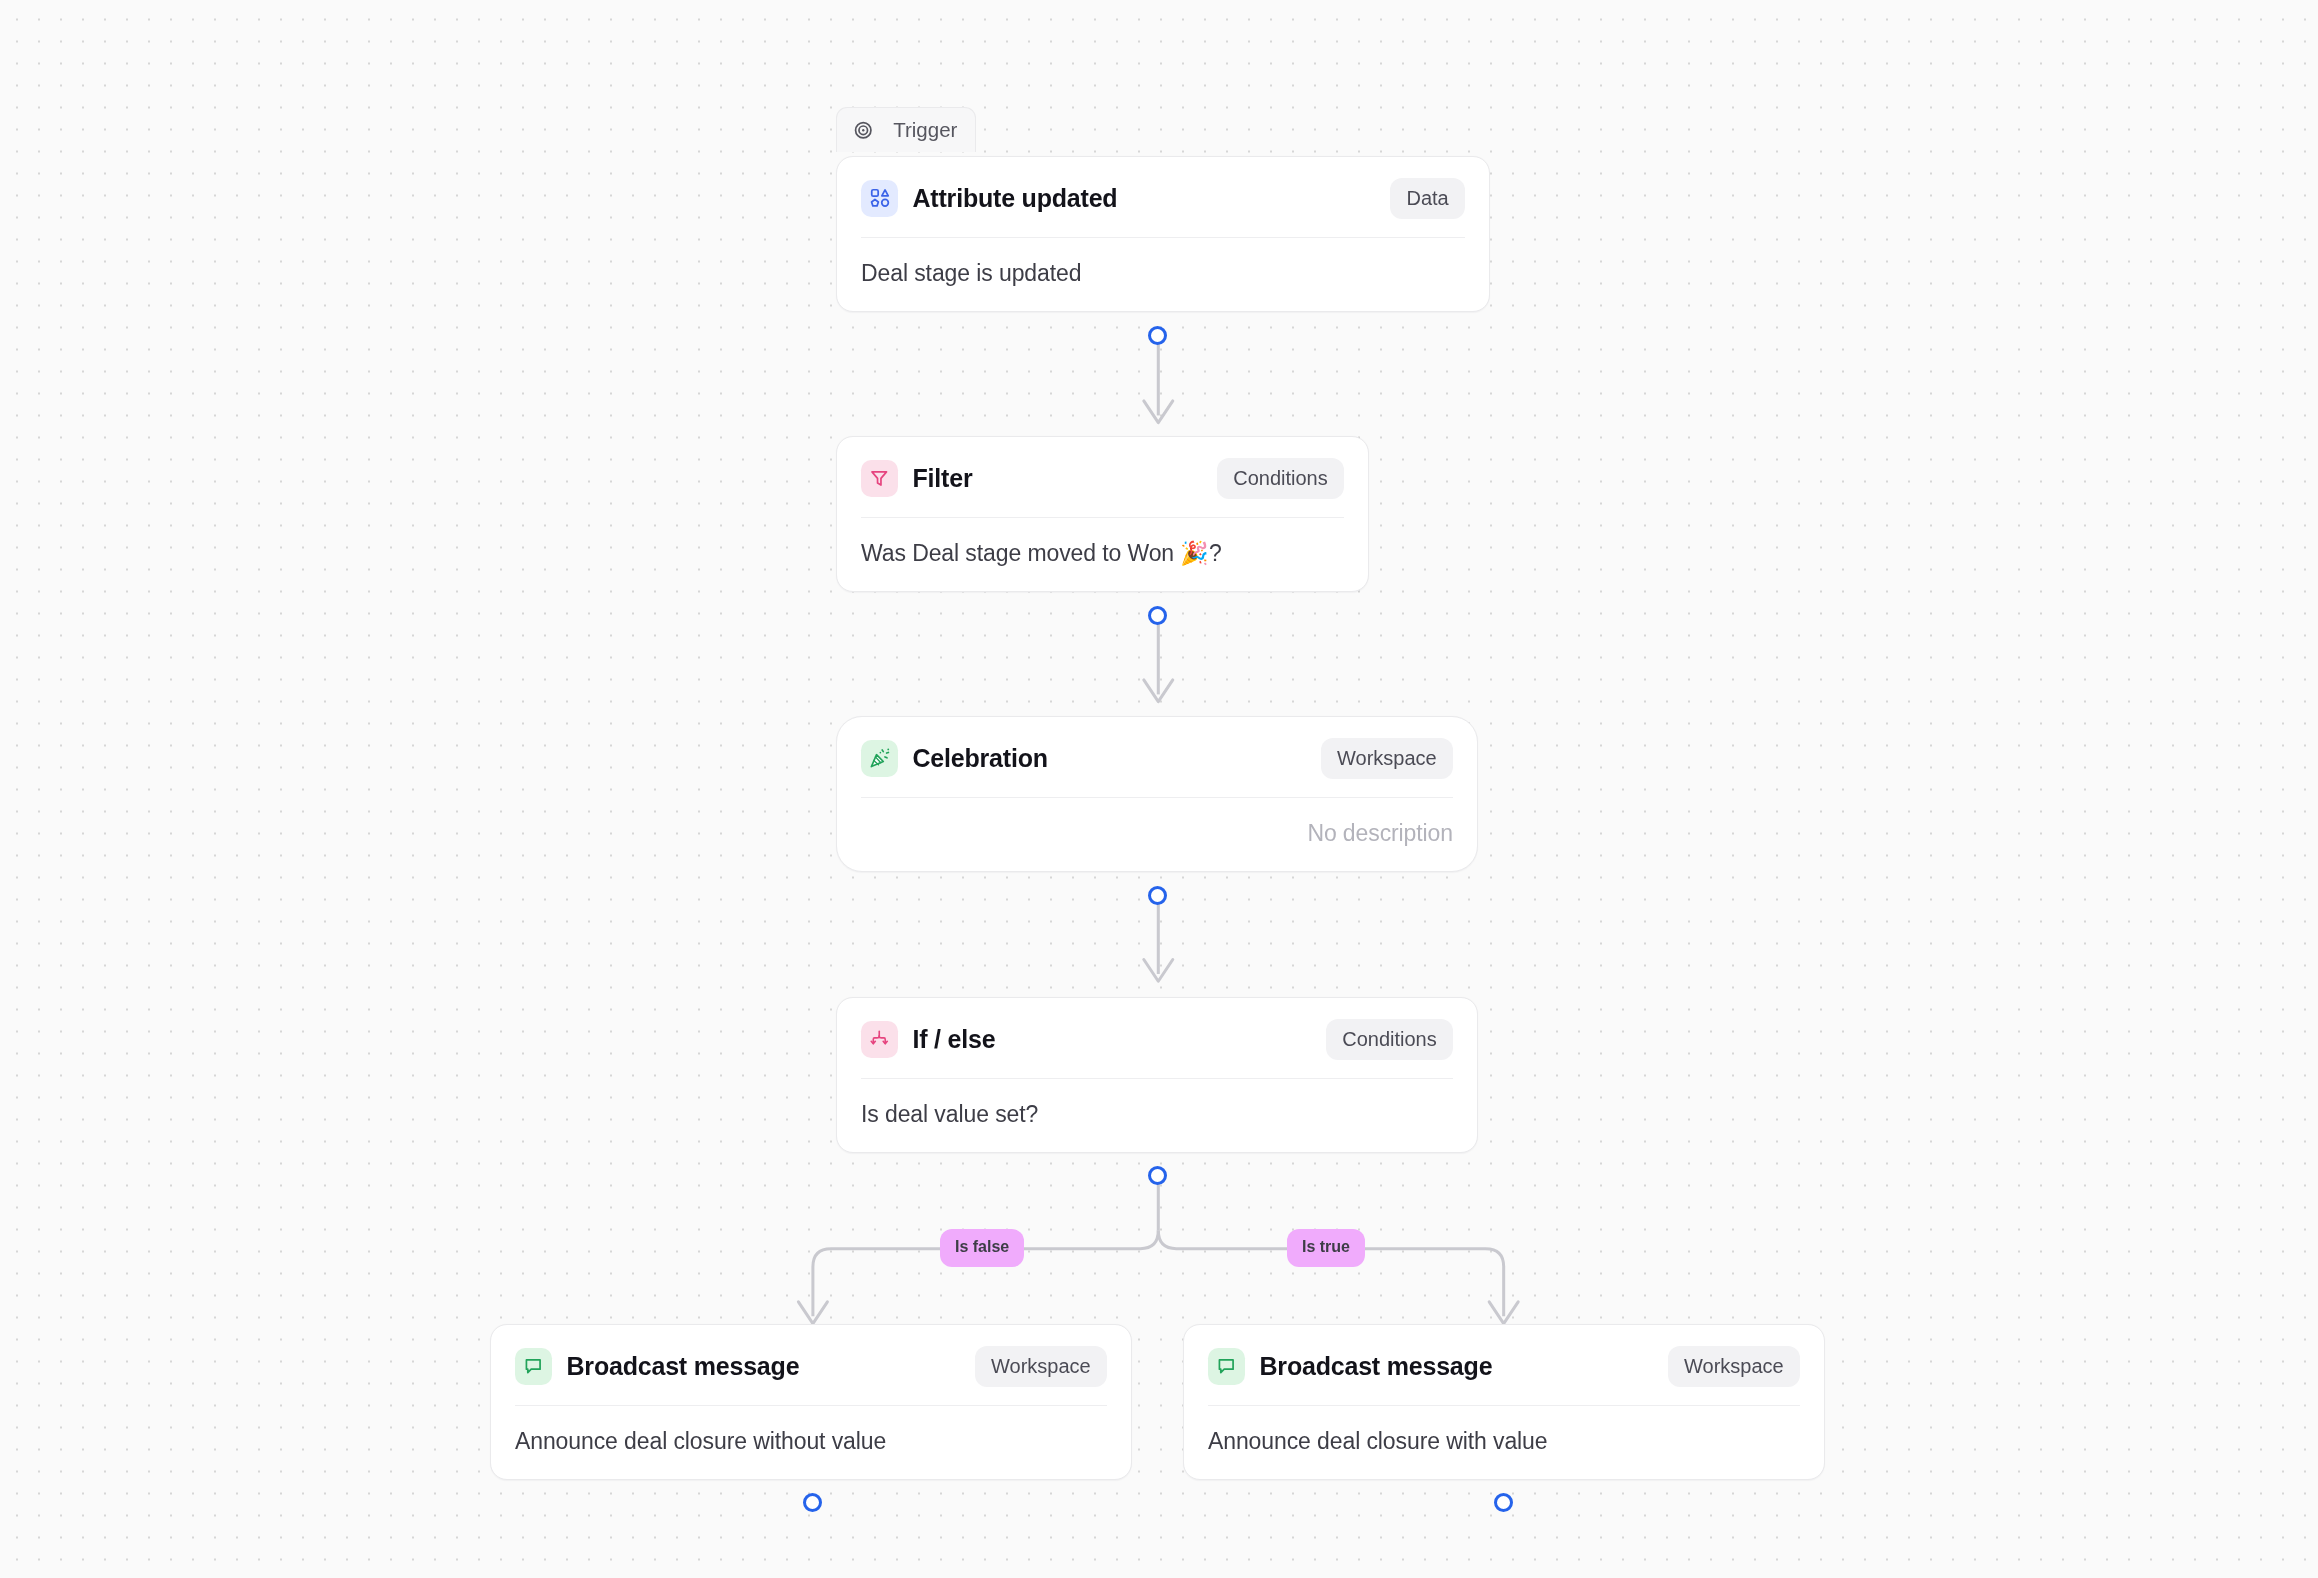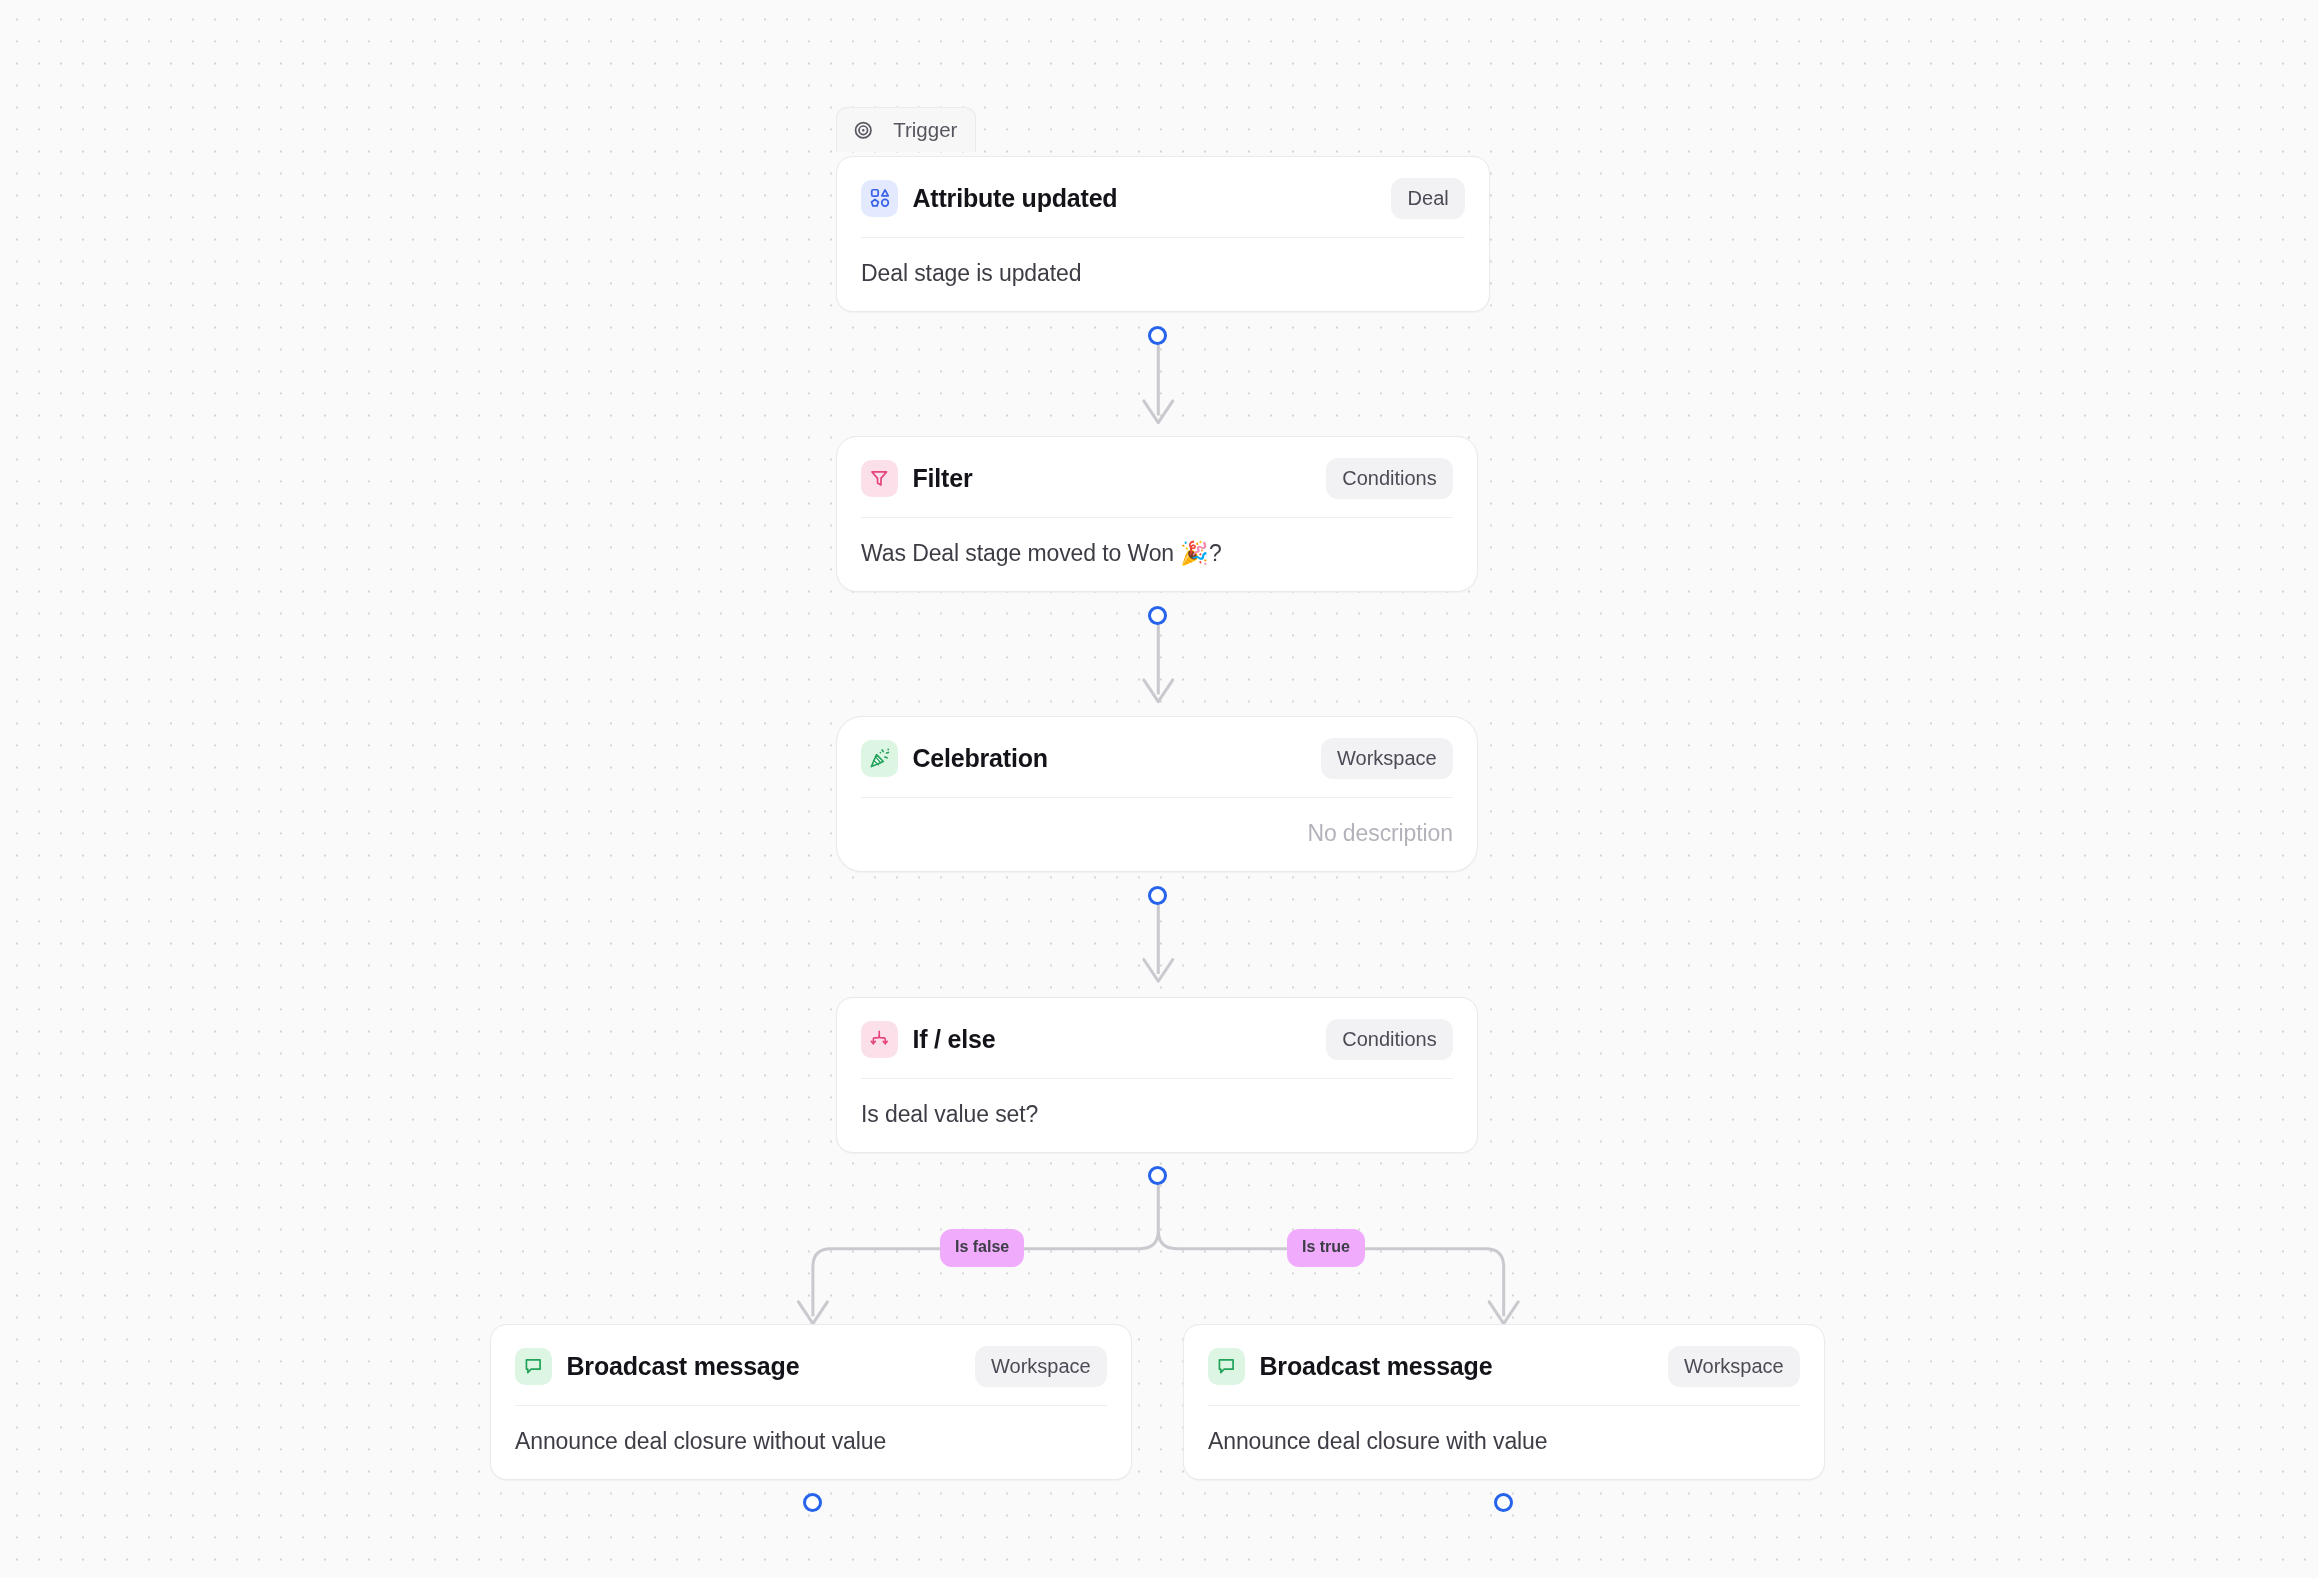--- a/index.html
+++ b/index.html
@@ -183,28 +183,28 @@
     <div class="node-head">
       <span class="node-icon icon-blue">
         <svg width="22" height="22" viewBox="0 0 24 24" fill="none" stroke="#3b63e8" stroke-width="1.9" stroke-linejoin="round">
           <rect x="3" y="3" width="7" height="7" rx="1.6"></rect>
           <path d="M17.5 3.2 L21 9.6 H14 Z"></path>
           <path d="M6.5 13.6 L10.2 16.3 L8.8 20.6 H4.2 L2.8 16.3 Z"></path>
           <circle cx="17.5" cy="17.2" r="3.6"></circle>
         </svg>
       </span>
       <span class="node-title">Attribute updated</span>
-      <span class="node-badge">Deal</span>
+      <span class="node-badge">Data</span>
     </div>
     <div class="node-divider"></div>
     <div class="node-desc">Deal stage is updated</div>
   </div>
   <div class="port" style="left:1148px; top:326px;"></div>
 
-  <div class="node" style="left:836px; top:436px; width:642px;border-radius:21px;">
+  <div class="node" style="left:836px; top:436px; width:533px;">
     <div class="node-head">
       <span class="node-icon icon-pink">
         <svg width="20.5" height="20.5" viewBox="0 0 24 24" fill="none" stroke="#e6447f" stroke-width="2" stroke-linejoin="round" stroke-linecap="round">
           <path d="M3.5 4.5 H20.5 L14 12.2 V20 L10 17.6 V12.2 Z"></path>
         </svg>
       </span>
       <span class="node-title">Filter</span>
       <span class="node-badge">Conditions</span>
     </div>
     <div class="node-divider"></div>

